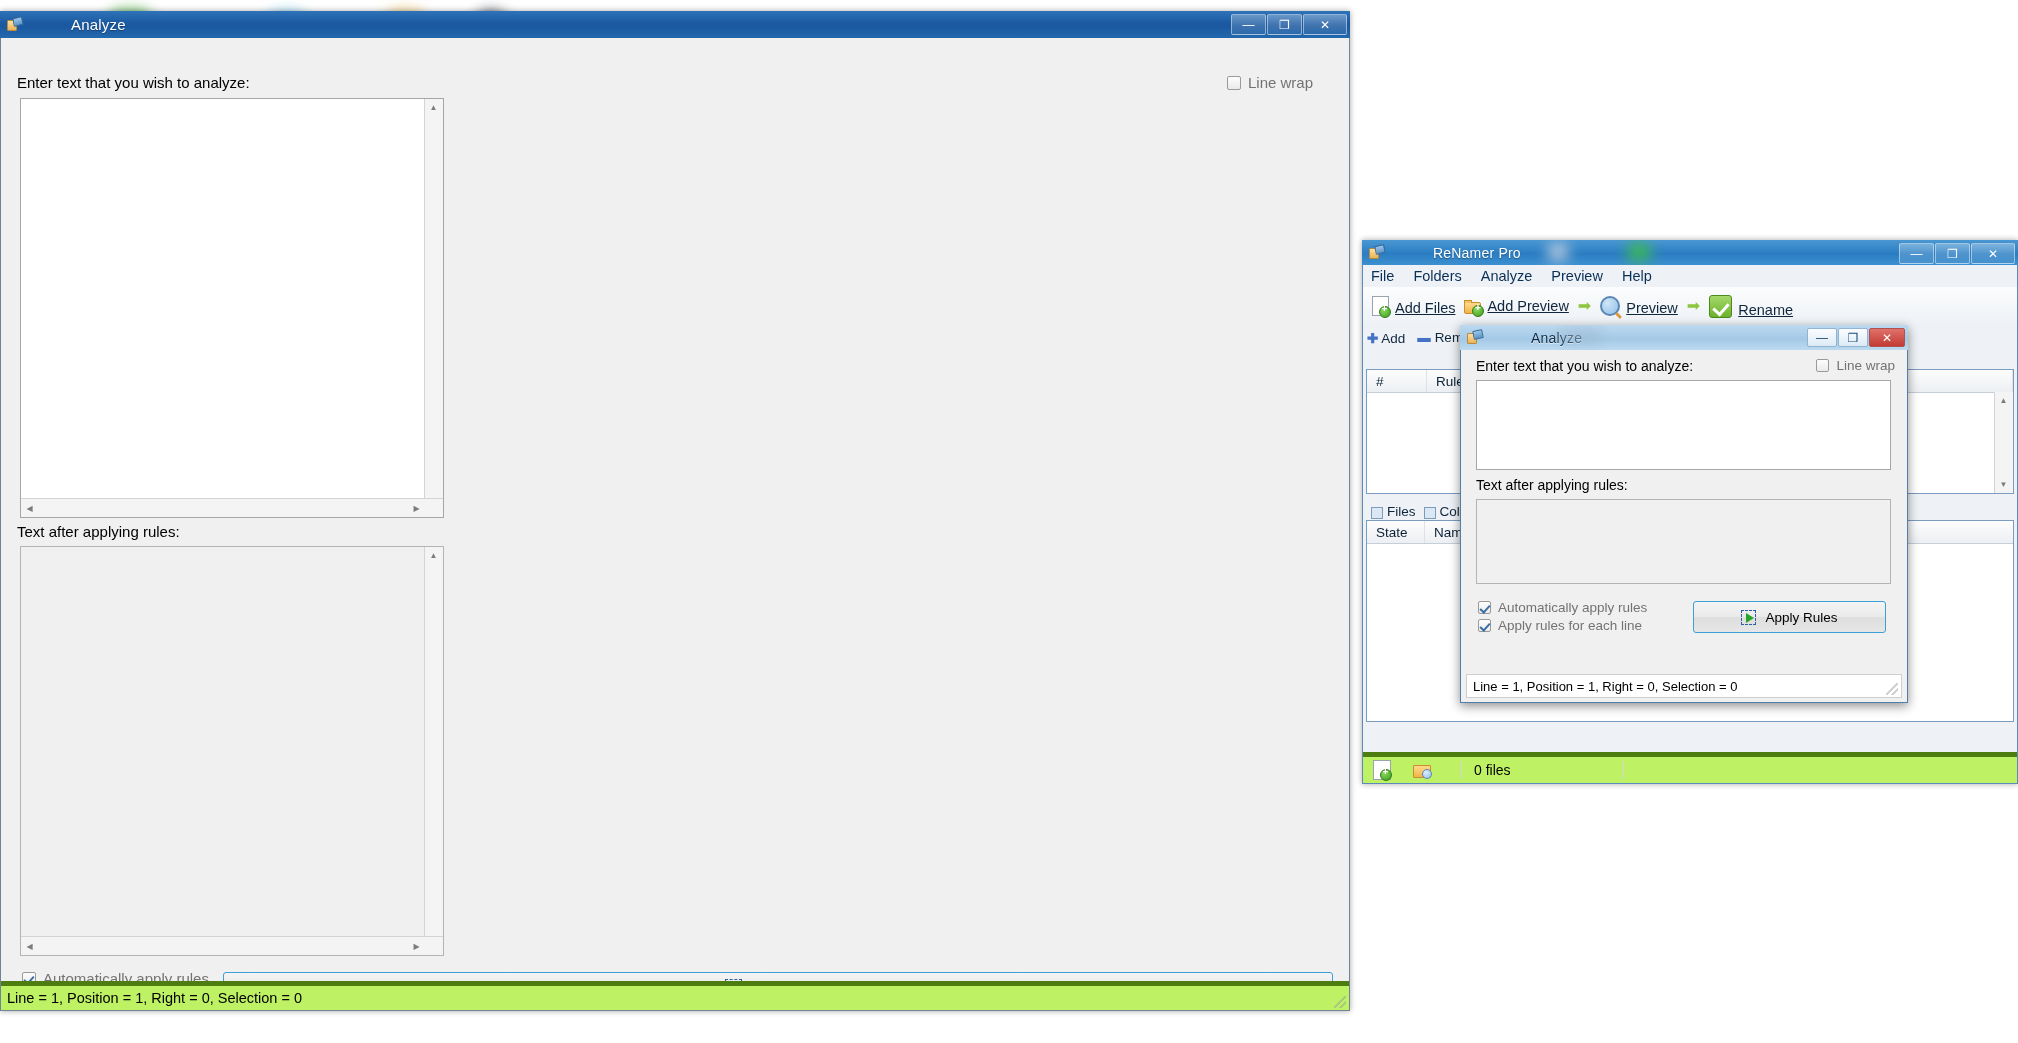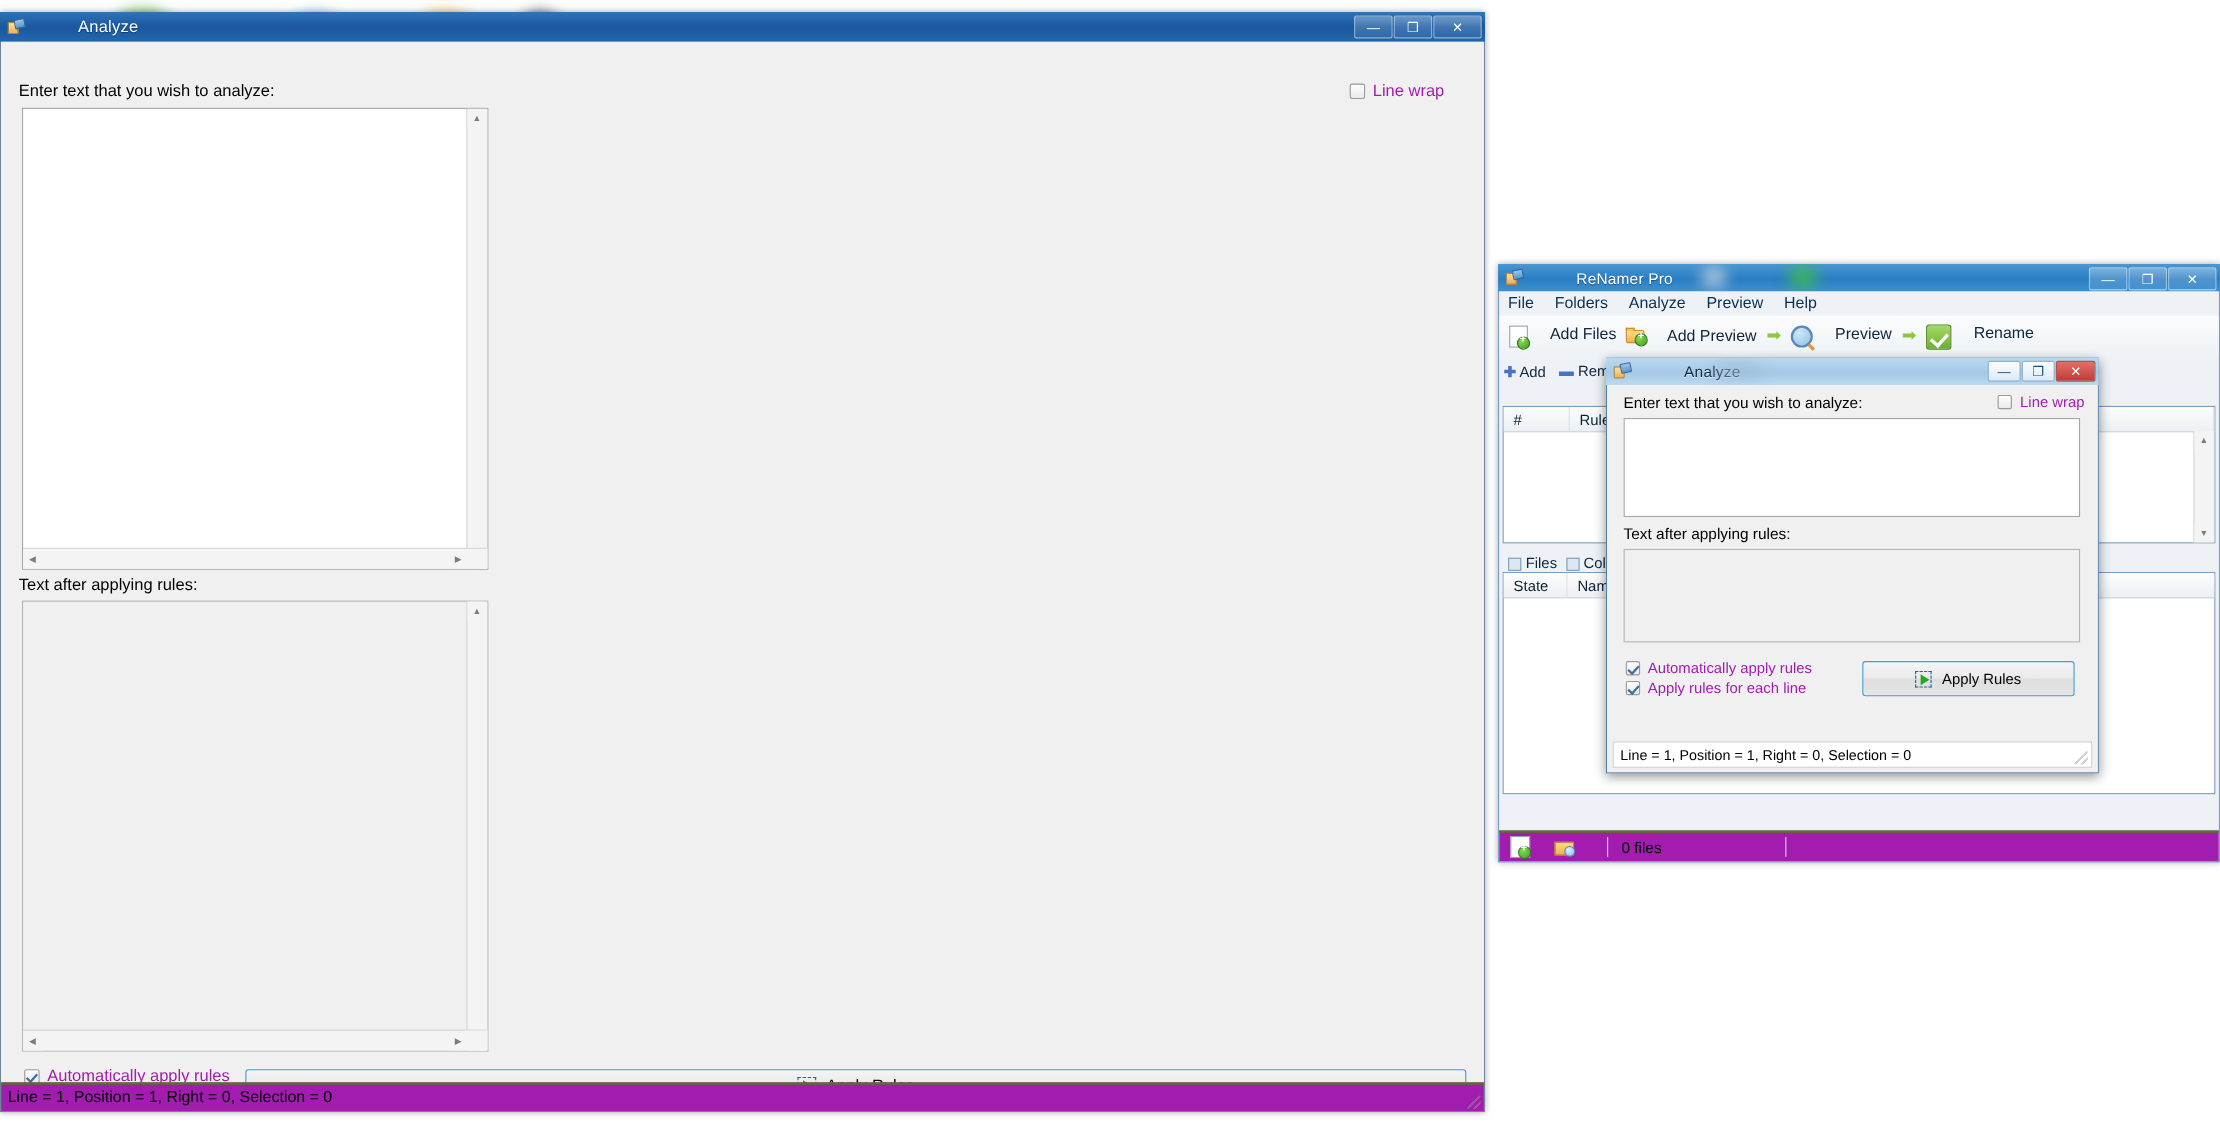--- a/index.html
+++ b/index.html
@@ -89,42 +89,42 @@
   .cbox{
     width:14px;height:14px;box-sizing:border-box;flex:0 0 auto;
     border:1px solid #9a9a9a;border-radius:2px;
     background:linear-gradient(to bottom,#fdfdfd,#eaeaea);
     position:relative;
   }
   .cbox.checked::after{
     content:"";position:absolute;left:3px;top:1px;width:4px;height:8px;
     border:solid #3a6ea5;border-width:0 2px 2px 0;transform:rotate(42deg);
   }
-  .cb-label{font-size:15px;color:#a21caf;white-space:nowrap;}
+  .cb-label{font-size:15px;color:#737373;white-space:nowrap;}
 
   
   .btn-apply{
     position:absolute;box-sizing:border-box;
     border:1px solid #3c9fd6;border-radius:3px;
     background:linear-gradient(to bottom,#f4f4f4 0%,#eaeaea 48%,#dedede 52%,#e6e6e6 100%);
     display:flex;align-items:center;justify-content:center;gap:9px;
     font-size:15px;color:#000;
   }
   .playicon{
     width:17px;height:17px;position:relative;flex:0 0 auto;
     border:1px dashed #2b5ea8;box-sizing:border-box;
   }
   .playicon::after{
     content:"";position:absolute;left:4px;top:2.5px;
     border-left:8px solid #27a527;border-top:5.5px solid transparent;border-bottom:5.5px solid transparent;
   }
 
   .statusbar{
     position:absolute;left:0;right:0;bottom:0;height:24px;
-    background:#a21caf;border-top:2px solid #4d7c0f;
+    background:#bef264;border-top:5px solid #4d7c0f;
     display:flex;align-items:center;
     font-size:14.5px;color:#000;
   }
   .grip{
     position:absolute;right:3px;bottom:2px;width:12px;height:12px;opacity:.45;
     background:
       linear-gradient(135deg,transparent 45%,#9a9a9a 45%,#9a9a9a 55%,transparent 55%) ,
       linear-gradient(135deg,transparent 70%,#9a9a9a 70%,#9a9a9a 80%,transparent 80%);
   }
 
@@ -137,21 +137,21 @@
   }
   #renamer .client{position:absolute;left:1px;right:1px;top:25px;bottom:1px;background:#eef2f6;}
 
   .menubar{display:flex;align-items:center;height:22px;padding-left:8px;gap:19px;font-size:14.5px;color:#0a2f55;}
   .menubar span{white-space:nowrap;}
 
   .toolbar{
     height:38px;display:flex;align-items:center;gap:9px;padding-left:9px;
     background:linear-gradient(to bottom,#fbfcfd,#eef2f6);
   }
-  .tb-item{display:flex;align-items:flex-start;gap:20px;font-size:14.5px;color:#10263d;white-space:nowrap;}
+  .tb-item{display:flex;align-items:flex-end;gap:6px;font-size:14.5px;color:#10263d;white-space:nowrap;text-decoration:underline;}
   .arrow-green{color:#8ec640;font-size:16px;line-height:1;}
 
   .panel{
     position:absolute;box-sizing:border-box;
     background:#ffffff;border:1px solid #7a9cc0;
   }
   .mini-toolbar{display:flex;align-items:center;gap:12px;height:19px;font-size:13.5px;color:#10263d;padding-left:4px;}
   .plus{color:#4472c4;font-weight:bold;}
   .minus{color:#4472c4;font-weight:bold;}
 

